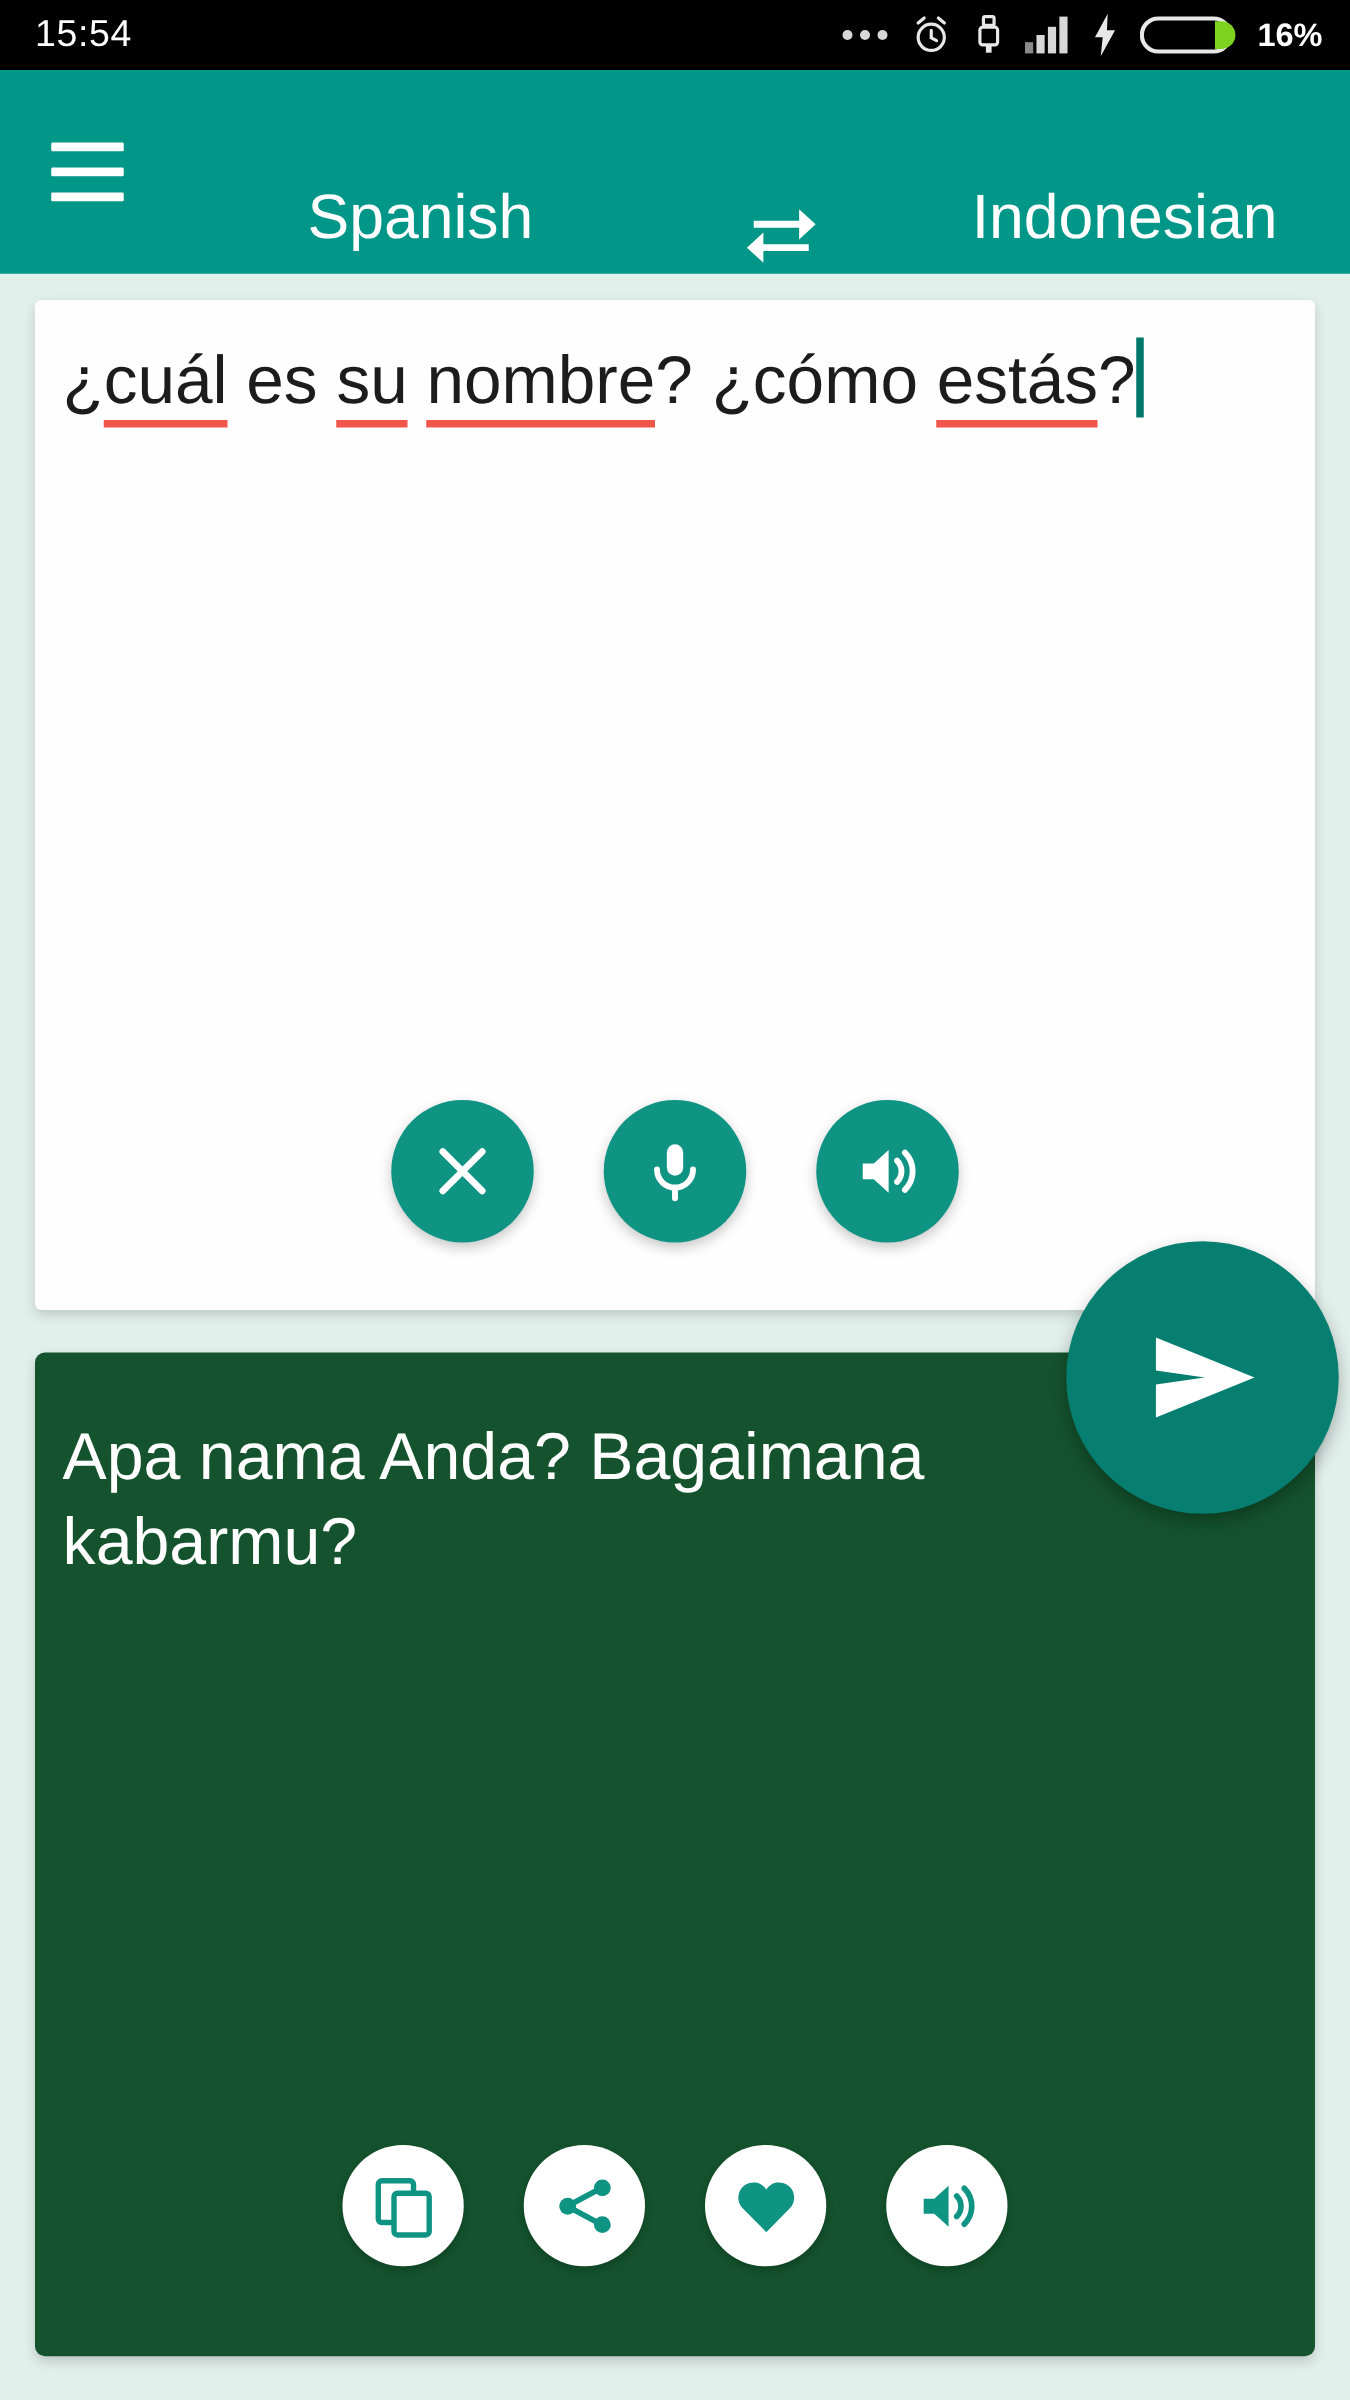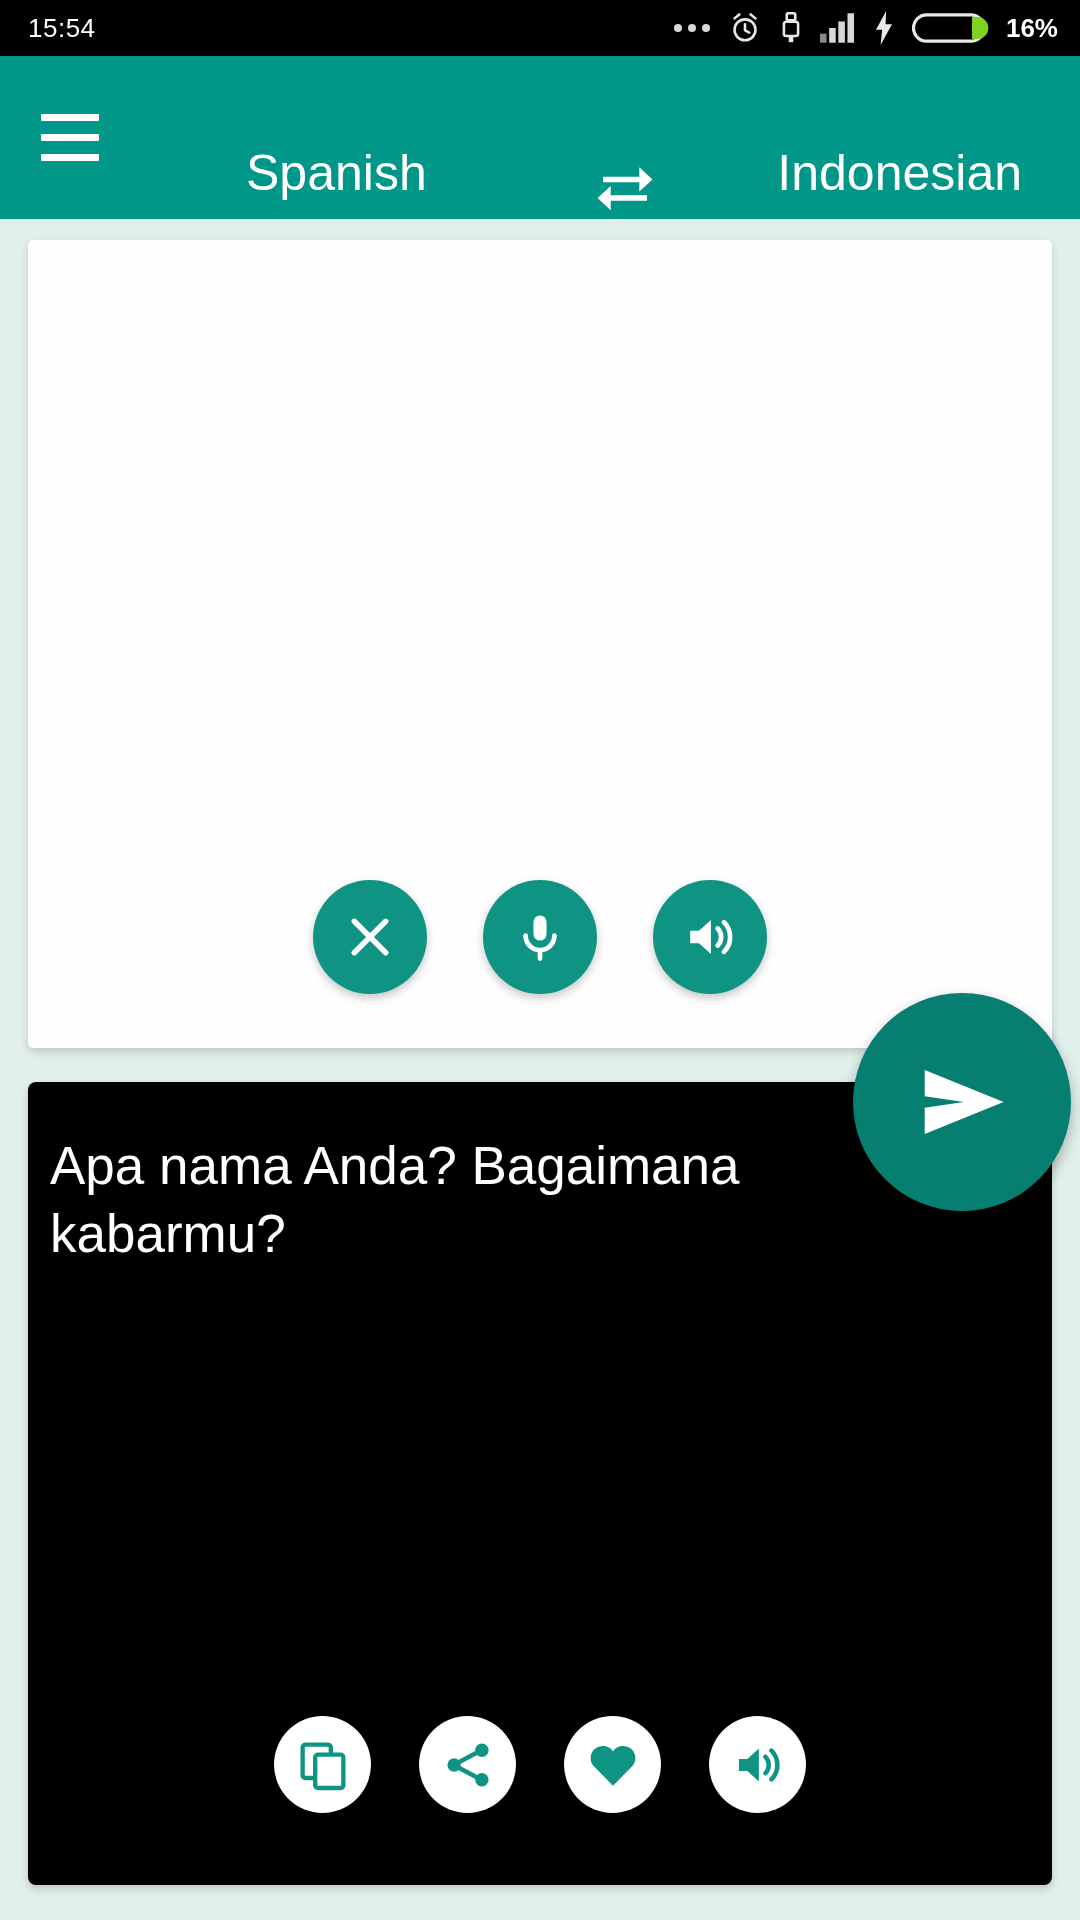--- a/index.html
+++ b/index.html
@@ -10,21 +10,21 @@
     overflow:hidden;
   }
   #screen { position:relative; width:1080px; height:1920px; background:#e2f0ec; }
 
   
   .statusbar{
     position:absolute; left:0; top:0; width:1080px; height:56px;
     background:#000; display:flex; align-items:center;
   }
   .sb-clock{
-    color:#fff; font-size:26px; font-weight:400; margin-left:28px;
+    color:#fff; font-size:30px; font-weight:400; margin-left:28px;
     letter-spacing:.5px; line-height:1;
   }
   .sb-right{
     margin-left:auto; margin-right:22px; display:flex; align-items:center; gap:16px;
   }
   .sb-dots{ display:flex; gap:6px; align-items:center; padding-right:2px; }
   .sb-dots i{ width:8px;height:8px;border-radius:50%;background:#d8d8d8;display:block; }
   .sb-ico{ display:block; }
   .sb-batt-pct{ color:#fff; font-size:26px; font-weight:700; letter-spacing:0px; }
 
@@ -81,21 +81,21 @@
   .fab-send{
     position:absolute; left:853px; top:993px; width:218px; height:218px;
     border-radius:50%; background:#067f71;
     display:flex; align-items:center; justify-content:center;
     box-shadow:0 6px 14px rgba(0,0,0,.3); cursor:pointer; z-index:20;
   }
 
   
   .card-dst{
     position:absolute; left:28px; top:1082px; width:1024px; height:803px;
-    background:#000000; border-radius:8px;
+    background:#14532d; border-radius:8px;
     box-shadow:0 4px 9px rgba(0,0,0,.17); overflow:hidden;padding-left:20px;
   }
   .dst-text{
     position:absolute; left:22px; top:50px; right:70px;
     font-size:53px; line-height:1.28; color:#fff;
   }
   .dst-actions{
     position:absolute; left:0; right:0; bottom:72px;
     display:flex; justify-content:center; gap:48px;
   }
@@ -162,20 +162,23 @@
     <div class="swap-btn">
       <svg width="66" height="66" viewBox="0 0 24 24">
         <path d="M4 8.6h13.2V5.2L22 9.6l-4.8 4.4v-3.4H4z" fill="#ffffff"></path>
         <path d="M20 15.4H6.8v-3.4L2 16.4l4.8 4.4v-3.4H20z" fill="#ffffff"></path>
       </svg>
     </div>
     <div class="lang lang-dst">Indonesian</div>
   </div>
 
   <div class="card-src">
+    <div class="src-text">
+      <span id="src-rich"><span>¿</span><span class="mis">cuál</span><span> es </span><span class="mis">su</span><span> </span><span class="mis">nombre</span><span>? ¿cómo </span><span class="mis">estás</span><span>?</span></span><span class="caret"></span>
+    </div>
 
     <div class="src-actions">
       <div class="fab-teal">
         <svg width="54" height="54" viewBox="0 0 24 24">
           <path d="M5 5 19 19M19 5 5 19" stroke="#fff" stroke-width="2.4" stroke-linecap="round"></path>
         </svg>
       </div>
       <div class="fab-teal">
         <svg width="54" height="54" viewBox="0 0 24 24">
           <rect x="9.1" y="2.4" width="5.8" height="11.2" rx="2.9" fill="#fff"></rect>

